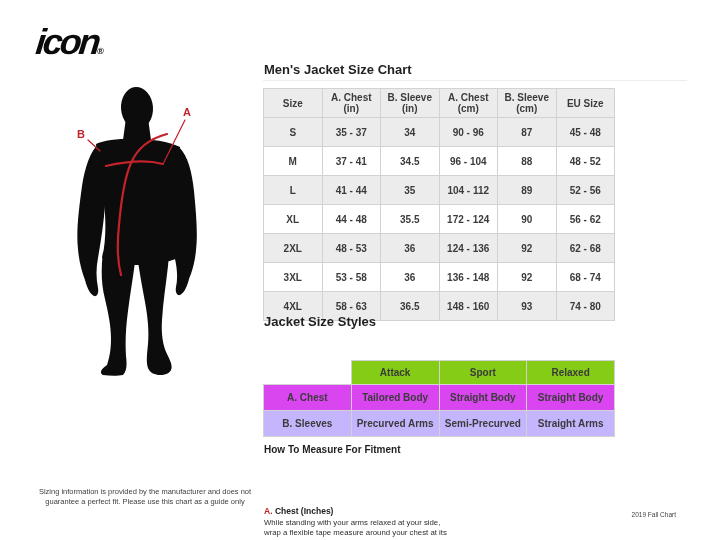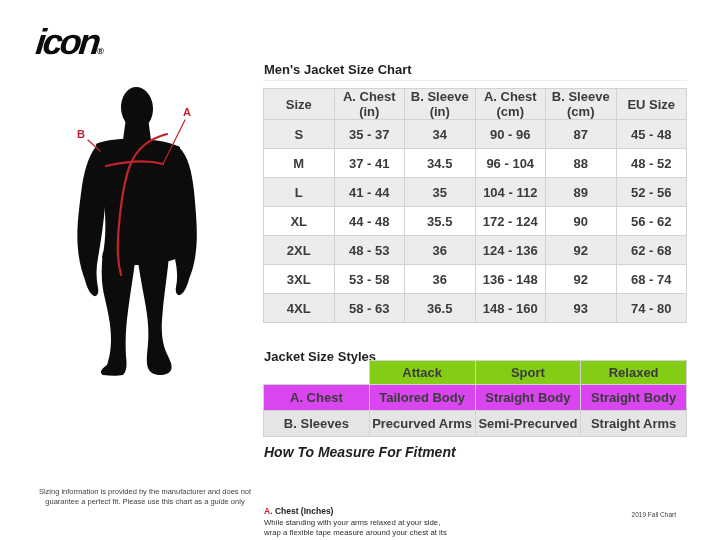--- a/index.html
+++ b/index.html
@@ -13,34 +13,34 @@
     position:absolute; left:36px; top:24px;
     font-style:italic; font-weight:bold; font-size:36px; letter-spacing:-3px;
     color:#0b0b0b; transform:skewX(-6deg); line-height:1;
   }
   .logo .reg { font-size:9px; letter-spacing:0; vertical-align:baseline; }
   
   .sec-title {
     position:absolute; left:264px; font-size:13px; font-weight:bold; color:#1f1f1f;
   }
   #title-size-chart { top:62px; }
-  #title-styles { top:349px; }
-  #title-measure { top:444px; font-size:14px;font-style:italic; }
+  #title-styles { top:314px; }
+  #title-measure { top:444px; font-size:10px; }
   .title-divider { position:absolute; left:263px; top:80px; width:424px; height:1px; background:#ededed; }
   
-  table { border-collapse:collapse; table-layout:fixed; position:absolute; left:263px; width:424px; font-size:13px; }
+  table { border-collapse:collapse; table-layout:fixed; position:absolute; left:263px; width:352px; font-size:10px; }
   th, td { border:1px solid #d2d2d2; text-align:center; vertical-align:middle; color:#3b3b3b; font-weight:bold; padding:0 2px; }
   #size-table { top:88px; }
   #size-table th { height:29px; background:#ececec; }
   #size-table td { height:29px; background:#ffffff; }
   #size-table tbody tr:nth-child(odd) td { background:#ececec; }
   #style-table { top:360px; }
   #style-table th { height:24px; background:#84cc16; }
   #style-table thead th:first-child { border:none; background:transparent; }
-  #style-table td { height:26px; background:#e5e5e5; }
+  #style-table td { height:26px; background:#c4b5fd; }
   #style-table tbody tr:first-child td { background:#d946ef; }
   
   .measure-col { position:absolute; top:462px;margin-top:44px; }
   #measure-a { left:264px; width:194px; }
   #measure-b { left:462px; width:204px; }
   .measure-head { font-size:8.5px; font-weight:bold; color:#222; }
   .measure-head .letter { color:#c3232b; }
   .measure-body { margin-top:2px; font-size:7.8px; line-height:10.2px; color:#2e2e2e; }
   
   .disclaimer { position:absolute; left:36px; top:487px; width:218px; font-size:7.5px; line-height:9.5px; color:#3f3f3f;text-align:center; }

